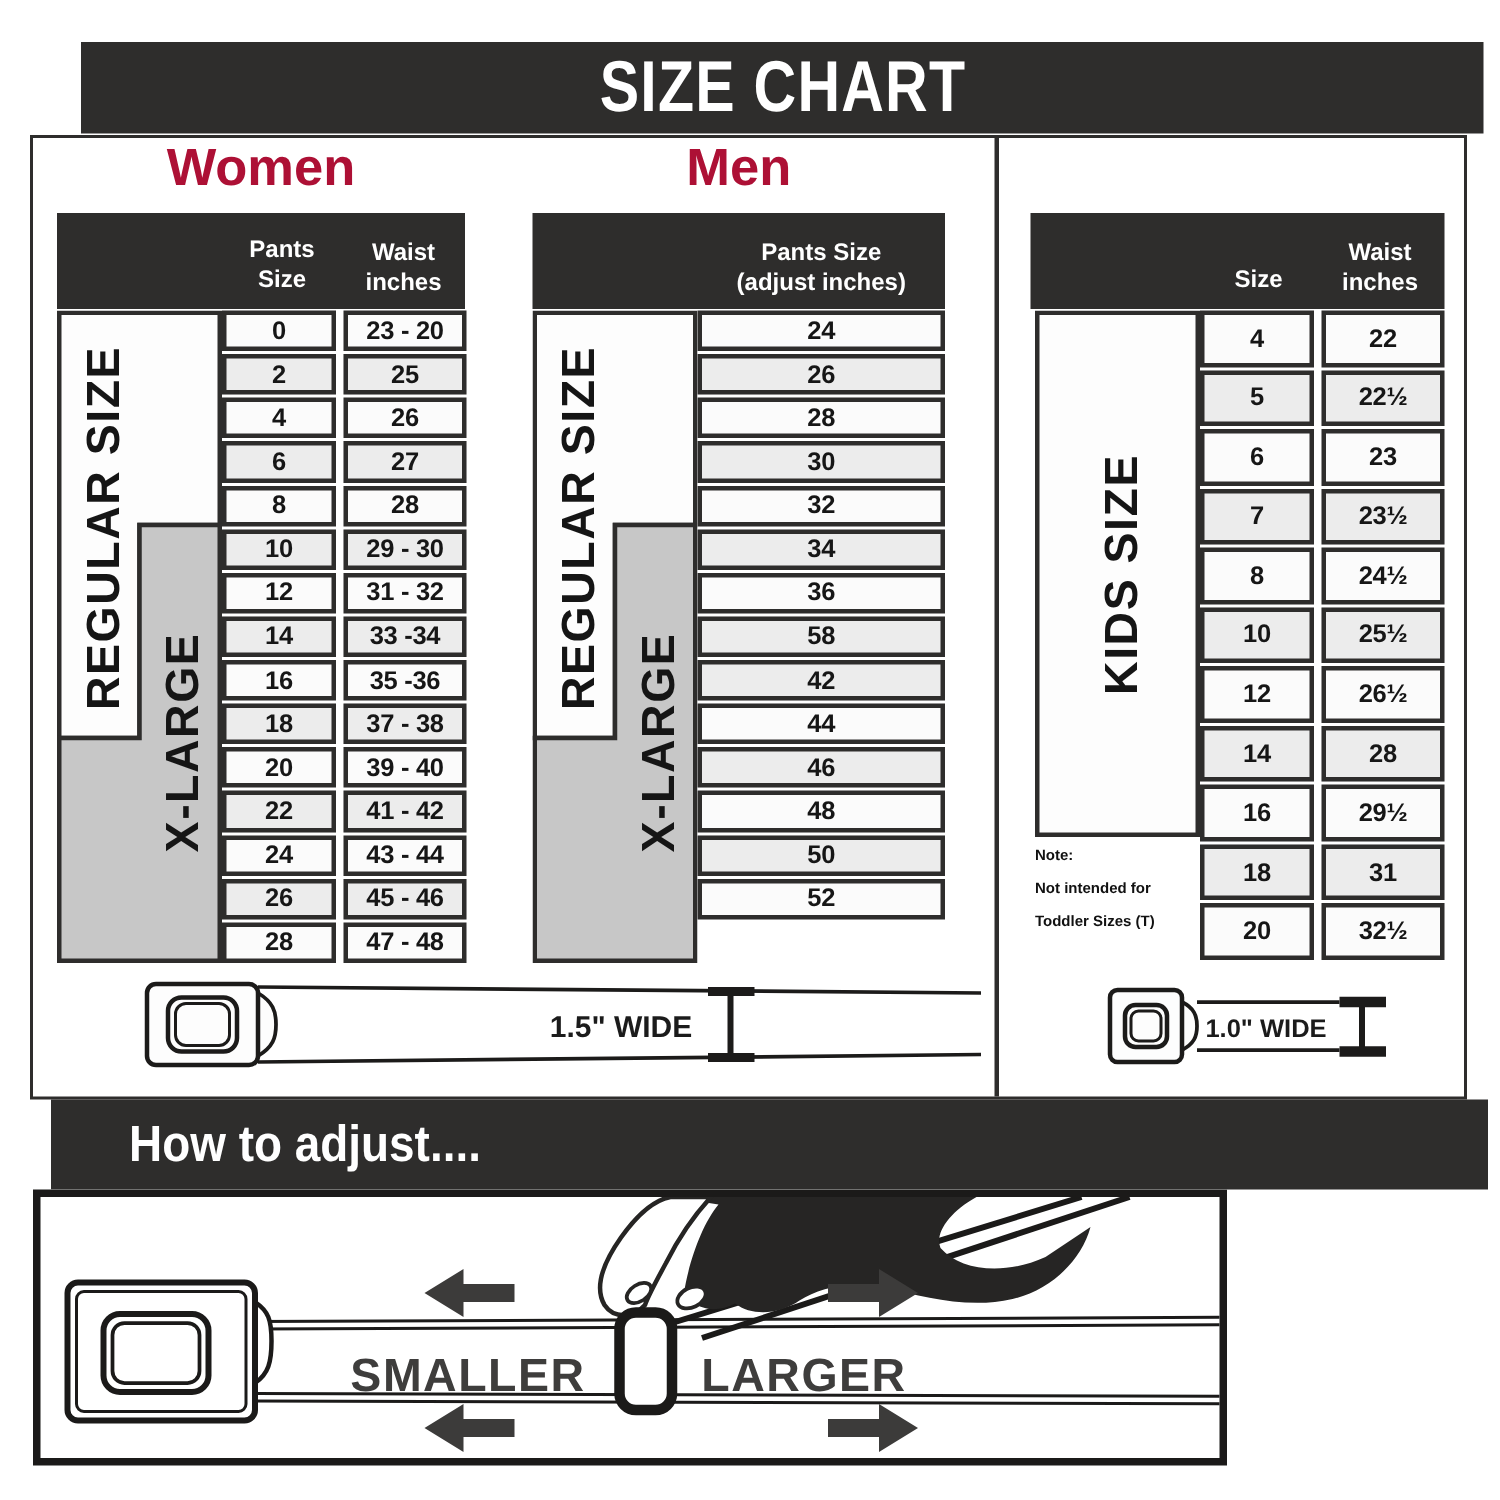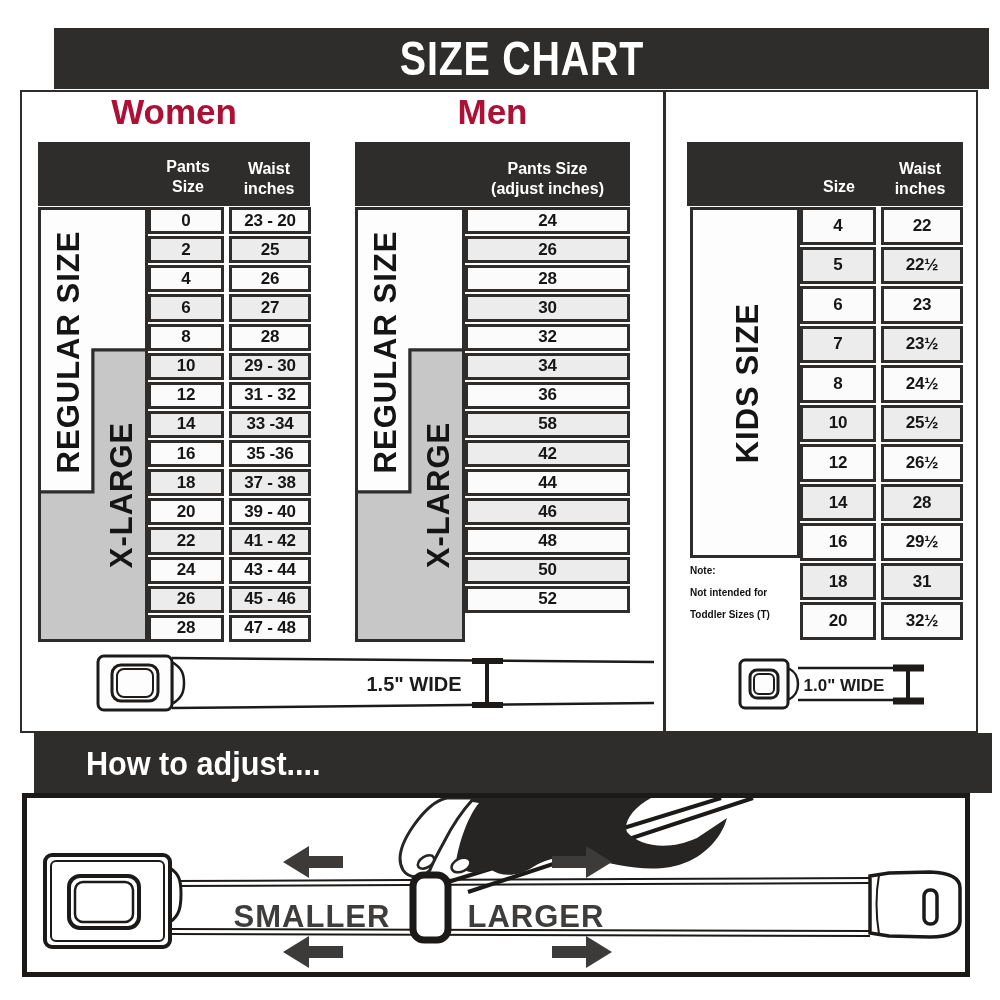--- a/index.html
+++ b/index.html
@@ -39,21 +39,21 @@
                font-size:10px; font-weight:700; color:#111; line-height:22px; }
 
   .belt-svg { position:absolute; top:556px; height:80px; }
   .belt-adult { left:0; width:641px; }
   .belt-kids  { left:644px; width:314px; }
 
   
   .adjust-bar { position:absolute; left:14px; top:733px; width:958px; height:60px;
                 background:var(--dark,#2e2d2c); color:#fff; display:flex; align-items:center; padding-left:52px;margin-left:20px; }
   .adjust-bar span { font-size:34px; font-weight:700; transform:scaleX(.9); transform-origin:left center; white-space:nowrap; }
-  .illus { position:absolute; left:22px; top:793px; width:948px; height:184px;
+  .illus { position:absolute; left:22px; top:793px; width:796px; height:184px;
            border:5px solid #1b1a19; background:#fff; overflow:hidden; }
 </style>
 </head>
 <body>
 
 <div class="page" style="--dark: #2e2d2c; --red: #ad1035; --label-gray: #c7c7c7; --row-light: #fbfbfb; --row-alt: #ececec;">
 
   <div class="banner">
     <div class="banner-text">SIZE CHART</div>
   </div>

